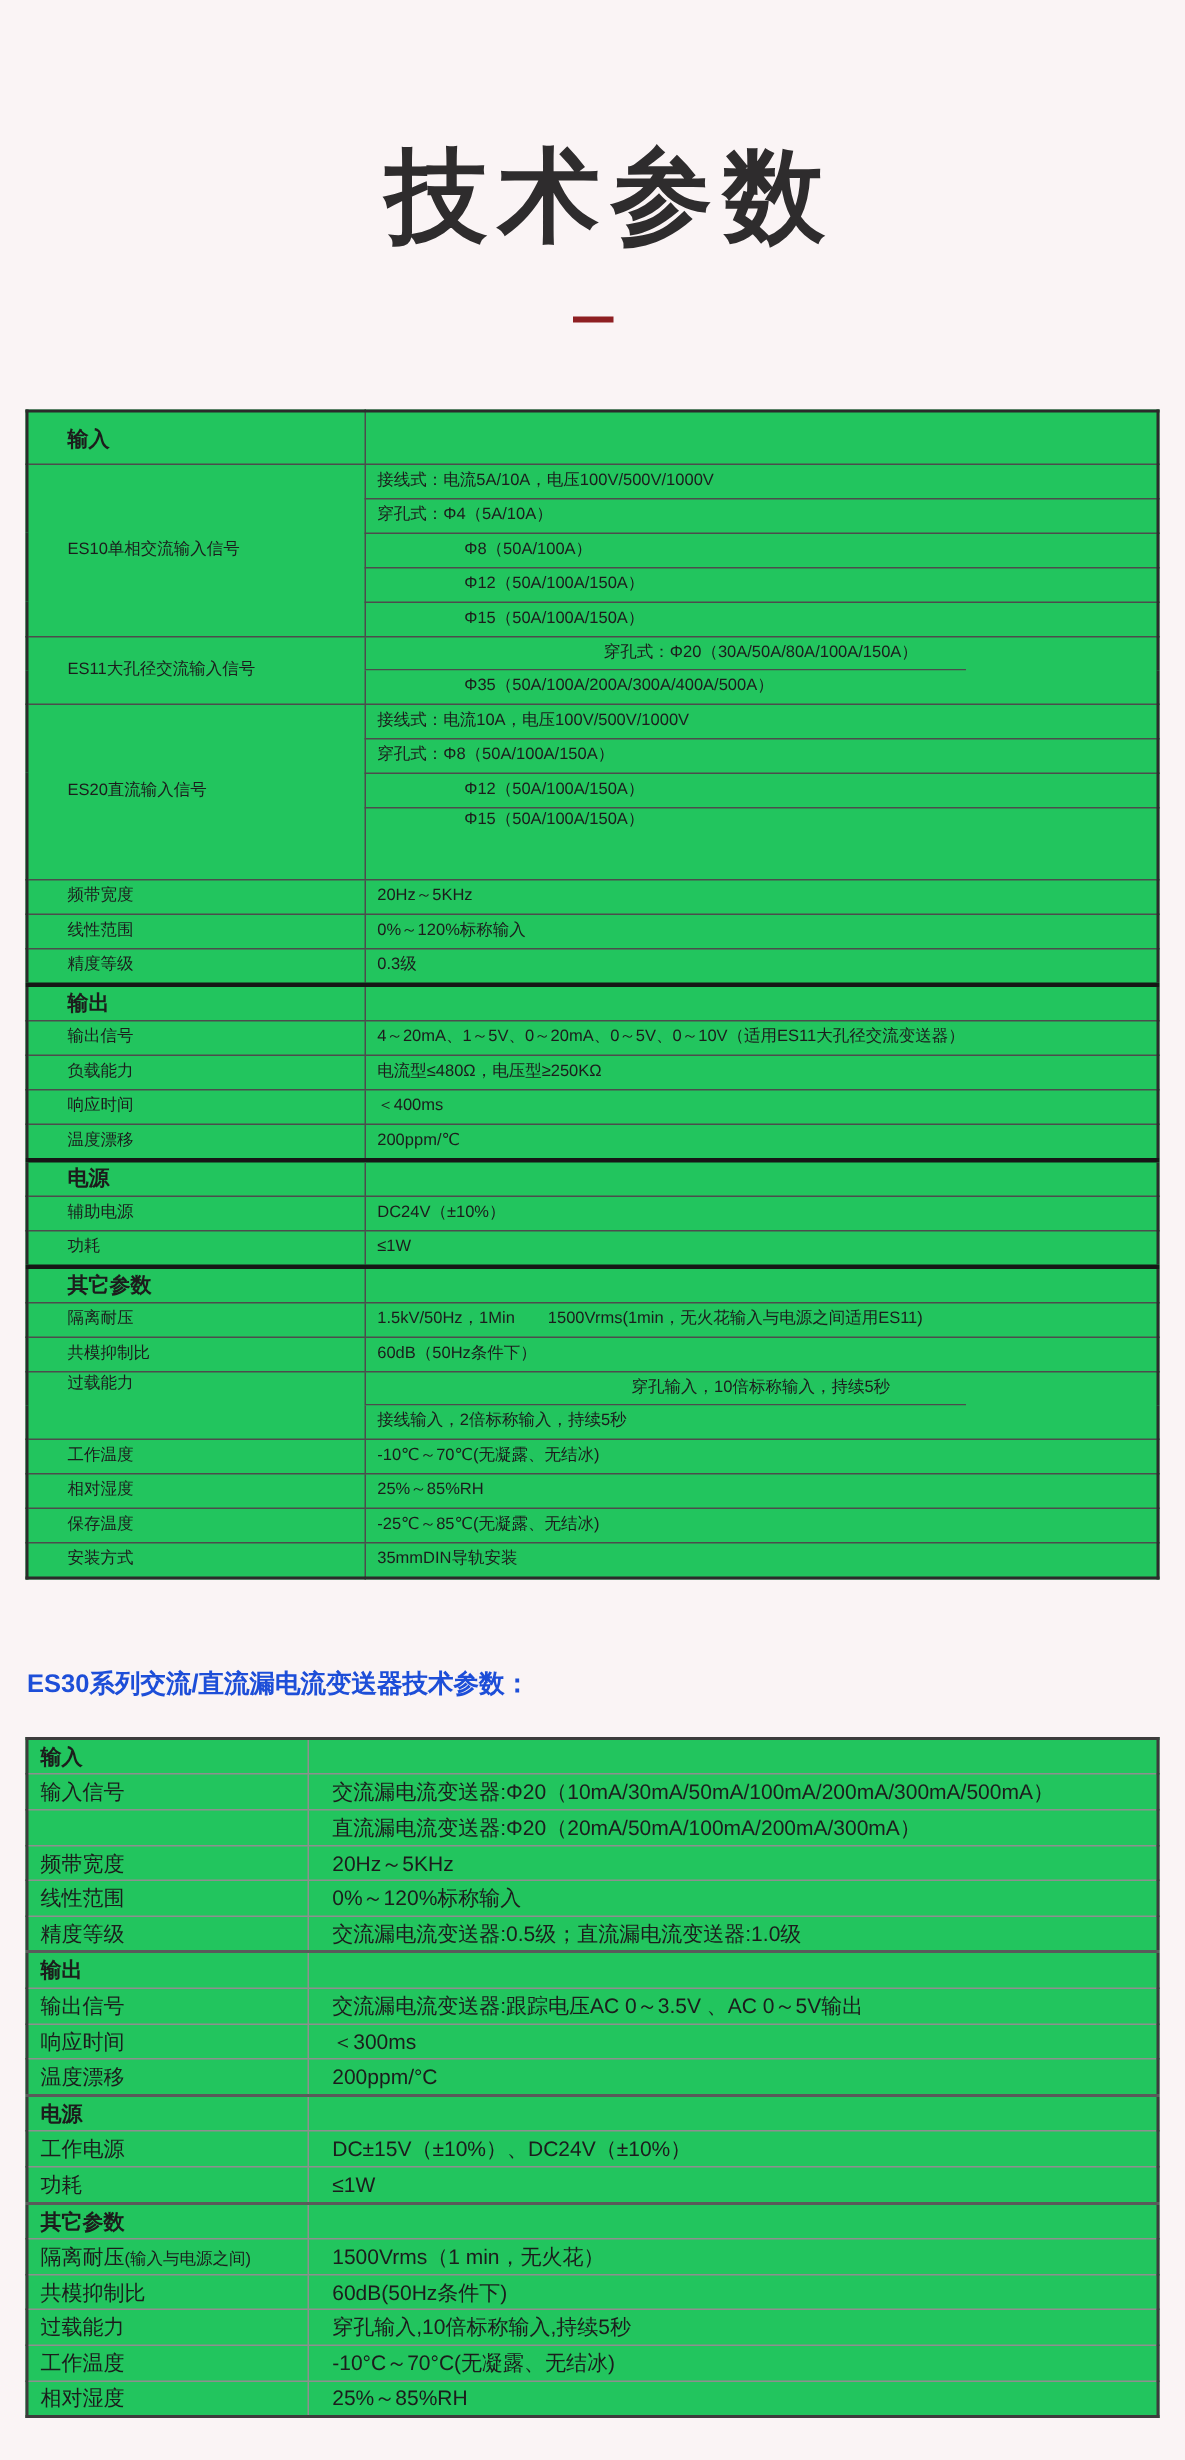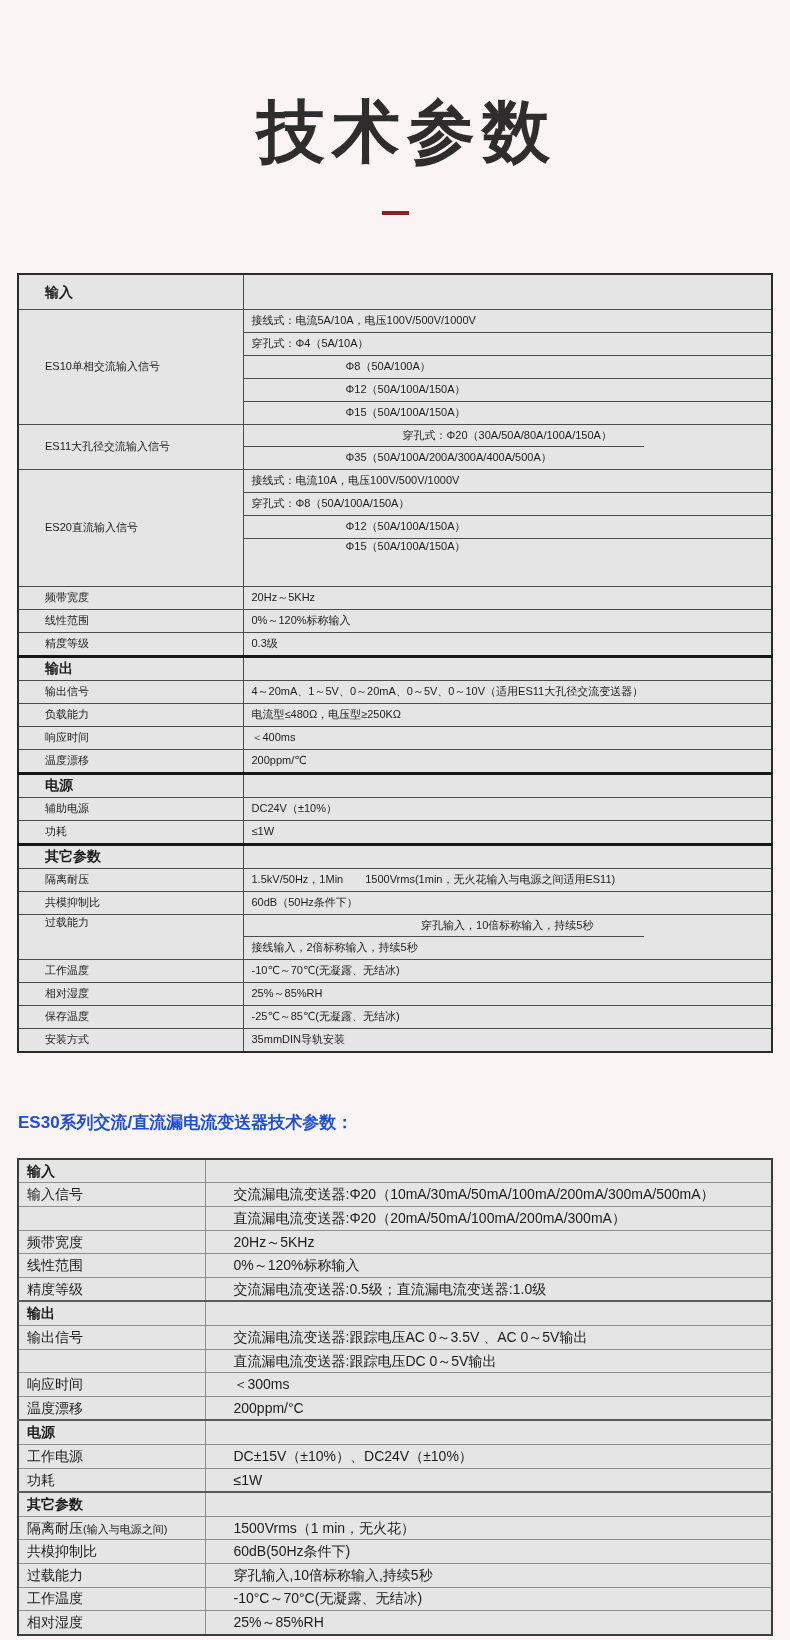--- a/index.html
+++ b/index.html
@@ -22,56 +22,56 @@
   .title-dash{
     width:27px;height:4px;
     margin:44px auto 0 auto;
     background:#8e1f22;
   }
   table.spec{
     border-collapse:collapse;
     table-layout:fixed;
     width:754px;
     margin:0 auto;
-    background:#e5e5e5;
+    background:#22c55e;
   }
   
   #t1{margin-top:58px;border:2px solid #2b2b2b;}
   #t1 td{
     border:1px solid #4c4c4c;
     font-size:11px;
     line-height:1.2;
     height:20px;
     padding:1px 8px;
     overflow:hidden;
     white-space:nowrap;
   }
   #t1 td.lbl{padding-left:26px;}
   #t1 td.sec{font-weight:bold;font-size:14px;}
   #t1 td.thick{border-top:3px solid #161616;}
-  #t1 td.ind{padding-left:102px;}
+  #t1 td.ind{padding-left:66px;}
   #t1 td.partial{border-bottom:none;position:relative;text-align:center;}
   #t1 td.partial::after{
     content:"";position:absolute;left:0;bottom:0;
     width:76%;height:1px;background:#4c4c4c;
   }
   #t1 td.notop{border-top:none;}
   
   #t2{margin-top:24px;border:2px solid #3c3c3c;}
   #t2 td{
     border:1px solid #8f8f8f;
     font-size:14px;
     line-height:1.2;
     height:20.6px;
     padding:1px 8px;
     overflow:hidden;
     white-space:nowrap;
   }
   #t2 td.lbl{padding-left:8px;}
-  #t2 td.val{padding-left:28px;}
+  #t2 td.val{padding-left:16px;}
   #t2 td.sec{font-weight:bold;}
   #t2 td.thick{border-top:2px solid #5a5a5a;}
   #t2 td.ind2{padding-left:148px;}
   #t2 td.nobot{border-bottom:none;}
   #t2 td.notop{border-top:none;}
   .small-note{font-size:11px;}
   td.vtop{vertical-align:top;padding-top:3px;}
   .sub-heading{
     width:754px;
     margin:58px auto 22px auto;
@@ -249,24 +249,20 @@
       </tr>
       <tr>
         <td class="lbl sec thick">输出</td>
         <td class="val thick"></td>
       </tr>
       <tr>
         <td class="lbl">输出信号</td>
         <td class="val nobot">交流漏电流变送器:跟踪电压AC 0～3.5V 、AC 0～5V输出</td>
       </tr>
       <tr>
-        <td class="lbl"></td>
-        <td class="val">直流漏电流变送器:跟踪电压DC 0～5V输出</td>
-      </tr>
-      <tr>
         <td class="lbl">响应时间</td>
         <td class="val">＜300ms</td>
       </tr>
       <tr>
         <td class="lbl">温度漂移</td>
         <td class="val">200ppm/°C</td>
       </tr>
       <tr>
         <td class="lbl sec thick">电源</td>
         <td class="val thick"></td>

